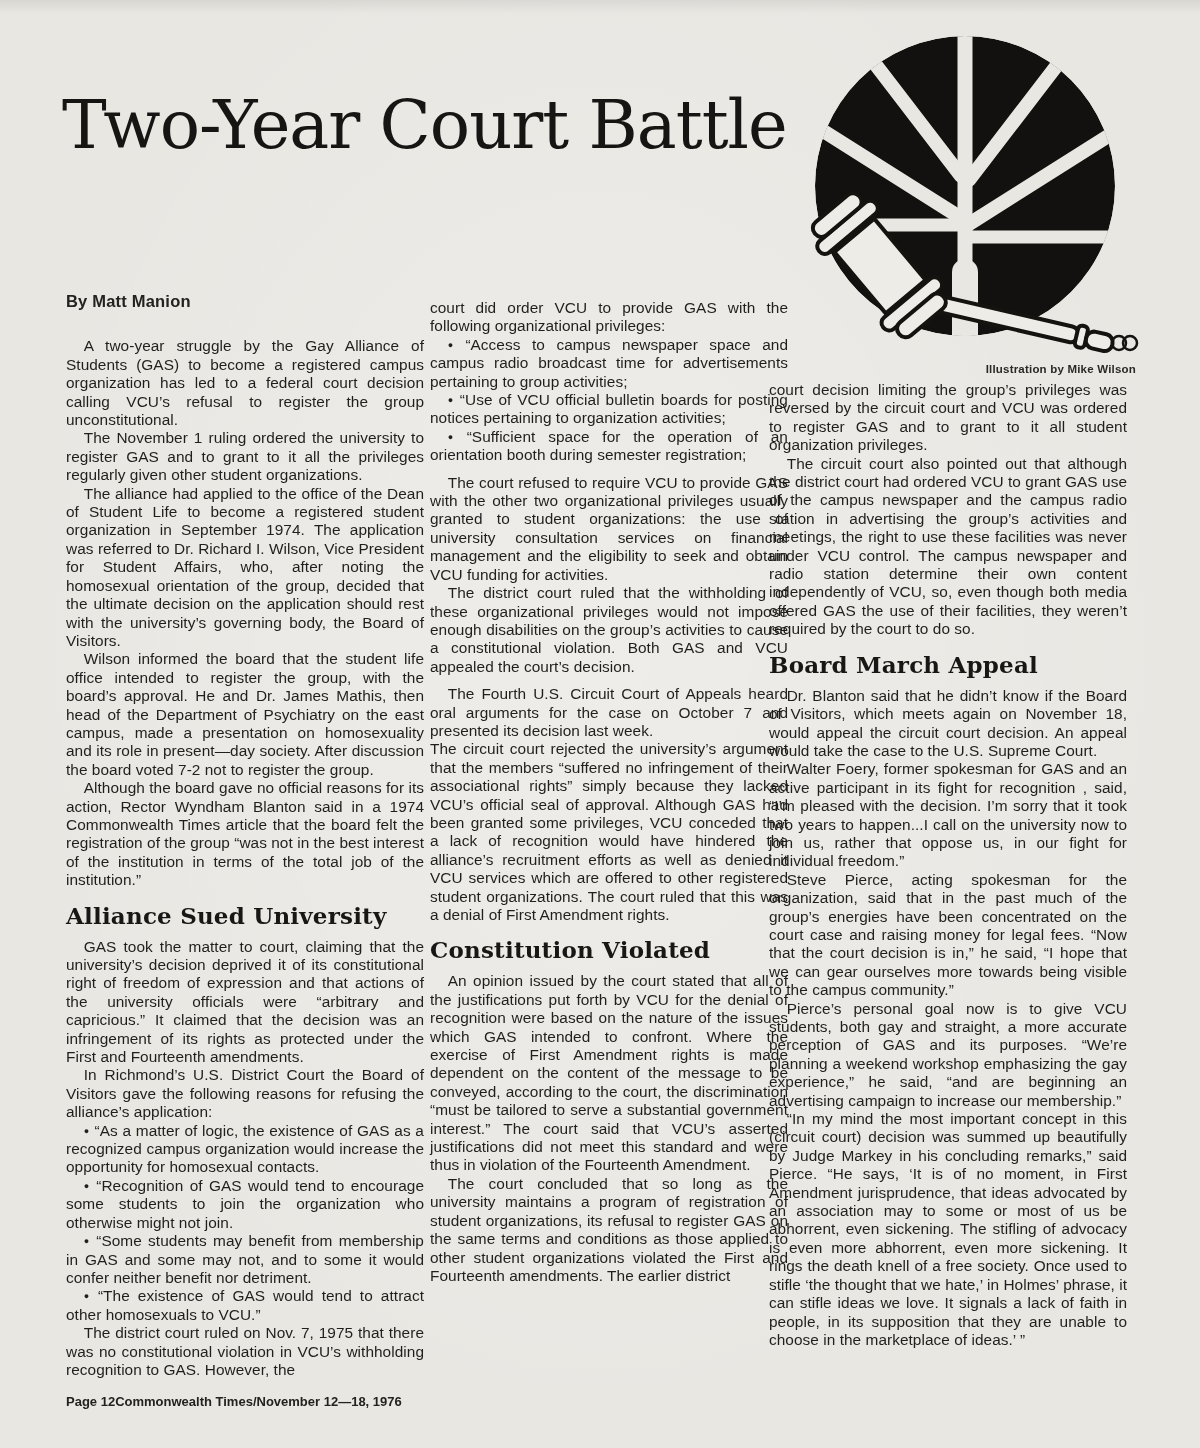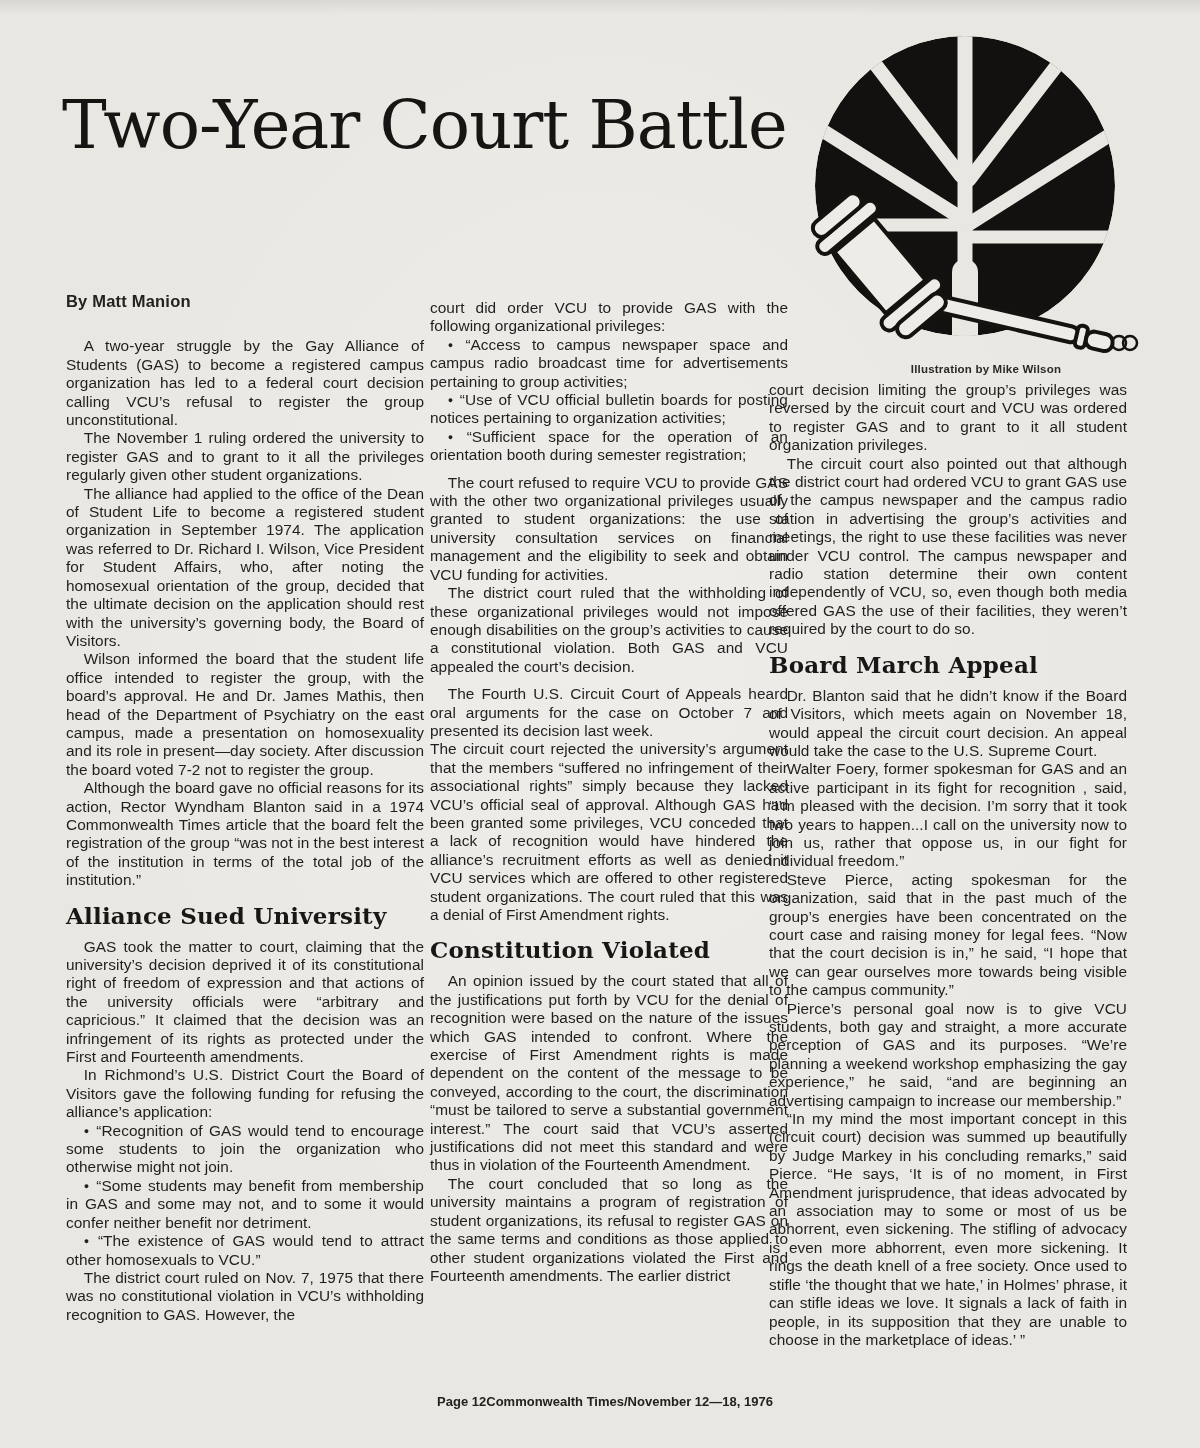--- a/index.html
+++ b/index.html
@@ -12,39 +12,39 @@
          linear-gradient(180deg,#d9d7d2 0px,#e9e7e2 14px),
          #e9e7e2;
        color:#1f1e1c;}
   
   .headline{position:absolute;left:62px;top:78px;margin:0;
        font-family:"DejaVu Serif",serif;font-weight:500;
        font-size:67px;line-height:95px;letter-spacing:-1px;color:#161513;}
   .headline span{display:block;white-space:nowrap;}
   
   .illo{position:absolute;left:797px;top:14px;width:345px;height:350px;}
-  .illo-credit{position:absolute;right:64px;top:363px;width:300px;text-align:center;
+  .illo-credit{position:absolute;right:64px;top:363px;width:300px;text-align:right;
        font-size:11.5px;font-weight:bold;letter-spacing:.2px;color:#2a2927;}
   
   .col{position:absolute;width:358px;font-size:15.4px;line-height:18.4px;
        letter-spacing:.05px;color:#201f1d;}
   .col1{left:66px;top:292px;}
   .col2{left:430px;top:299px;}
   .col3{left:769px;top:381px;}
   .col p{margin:0;text-align:justify;text-indent:1.15em;}
   .col p.noindent{text-indent:0;}
   .col p.gap{margin-top:9px;}
   .col h2{margin:13px 0 9px;font-family:"DejaVu Serif",serif;font-weight:bold;
        font-size:23px;line-height:26px;letter-spacing:.2px;color:#181715;}
   .byline{font-weight:bold;font-size:16.5px;letter-spacing:.2px;
        margin:0 0 27px 0 !important;text-indent:0 !important;color:#23221f;}
   .dot{font-size:9px;vertical-align:2px;padding-right:5px;}
   
   .footer{position:absolute;left:66px;right:56px;top:1394px;
-       display:flex;justify-content:center;
+       display:flex;justify-content:flex-start;
        font-size:13px;font-weight:bold;color:#23221f;}
 </style>
 </head>
 <body>
 
 <div class="sheet">
 
   <h1 class="headline">
     <span>Two-Year Court Battle</span>
   </h1>
@@ -95,21 +95,22 @@
 
   <section class="col col1">
     <p class="byline">By Matt Manion</p>
     <p>A two-year struggle by the Gay Alliance of Students (GAS) to become a registered campus organization has led to a federal court decision calling VCU’s refusal to register the group unconstitutional.</p>
     <p>The November 1 ruling ordered the university to register GAS and to grant to it all the privileges regularly given other student organizations.</p>
     <p>The alliance had applied to the office of the Dean of Student Life to become a registered student organization in September 1974. The application was referred to Dr. Richard I. Wilson, Vice President for Student Affairs, who, after noting the homosexual orientation of the group, decided that the ultimate decision on the application should rest with the university’s governing body, the Board of Visitors.</p>
     <p>Wilson informed the board that the student life office intended to register the group, with the board’s approval. He and Dr. James Mathis, then head of the Department of Psychiatry on the east campus, made a presentation on homosexuality and its role in present—day society. After discussion the board voted 7-2 not to register the group.</p>
     <p>Although the board gave no official reasons for its action, Rector Wyndham Blanton said in a 1974 Commonwealth Times article that the board felt the registration of the group “was not in the best interest of the institution in terms of the total job of the institution.”</p>
     <h2>Alliance Sued University</h2>
     <p>GAS took the matter to court, claiming that the university’s decision deprived it of its constitutional right of freedom of expression and that actions of the university officials were “arbitrary and capricious.” It claimed that the decision was an infringement of its rights as protected under the First and Fourteenth amendments.</p>
-    <p>In Richmond’s U.S. District Court the Board of Visitors gave the following funding for refusing the alliance’s application:</p>
+    <p>In Richmond’s U.S. District Court the Board of Visitors gave the following reasons for refusing the alliance’s application:</p>
+    <p class="bullet"><span class="dot">●</span><span>“As a matter of logic, the existence of GAS as a recognized campus organization would increase the opportunity for homosexual contacts.</span></p>
     <p class="bullet"><span class="dot">●</span><span>“Recognition of GAS would tend to encourage some students to join the organization who otherwise might not join.</span></p>
     <p class="bullet"><span class="dot">●</span><span>“Some students may benefit from membership in GAS and some may not, and to some it would confer neither benefit nor detriment.</span></p>
     <p class="bullet"><span class="dot">●</span><span>“The existence of GAS would tend to attract other homosexuals to VCU.”</span></p>
     <p>The district court ruled on Nov. 7, 1975 that there was no constitutional violation in VCU’s withholding recognition to GAS. However, the</p>
   </section>
 
   <section class="col col2">
     <p class="noindent">court did order VCU to provide GAS with the following organizational privileges:</p>
     <p class="bullet"><span class="dot">●</span><span>“Access to campus newspaper space and campus radio broadcast time for advertisements pertaining to group activities;</span></p>
     <p class="bullet"><span class="dot">●</span><span>“Use of VCU official bulletin boards for posting notices pertaining to organization activities;</span></p>

